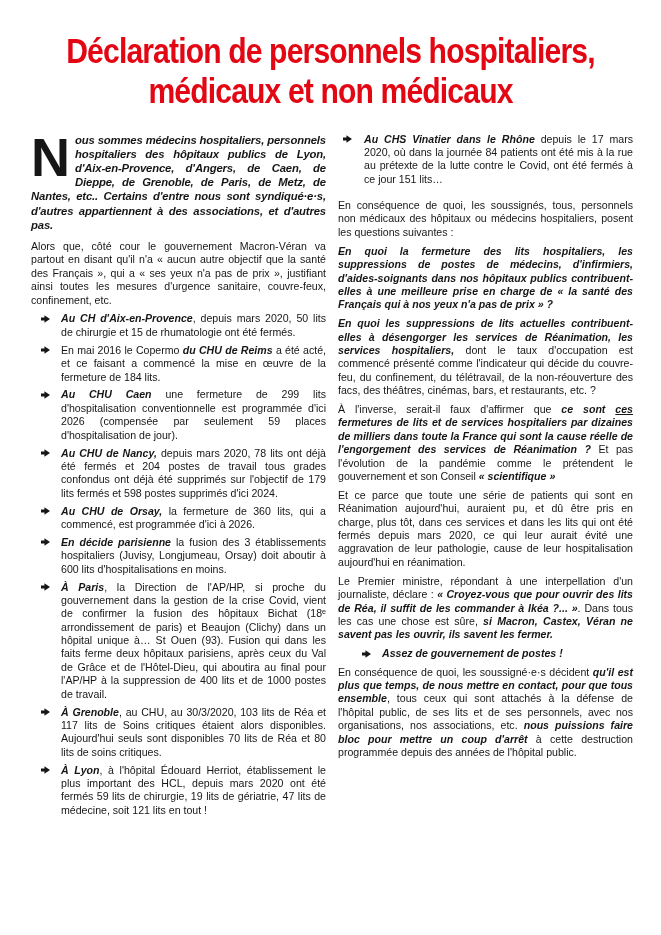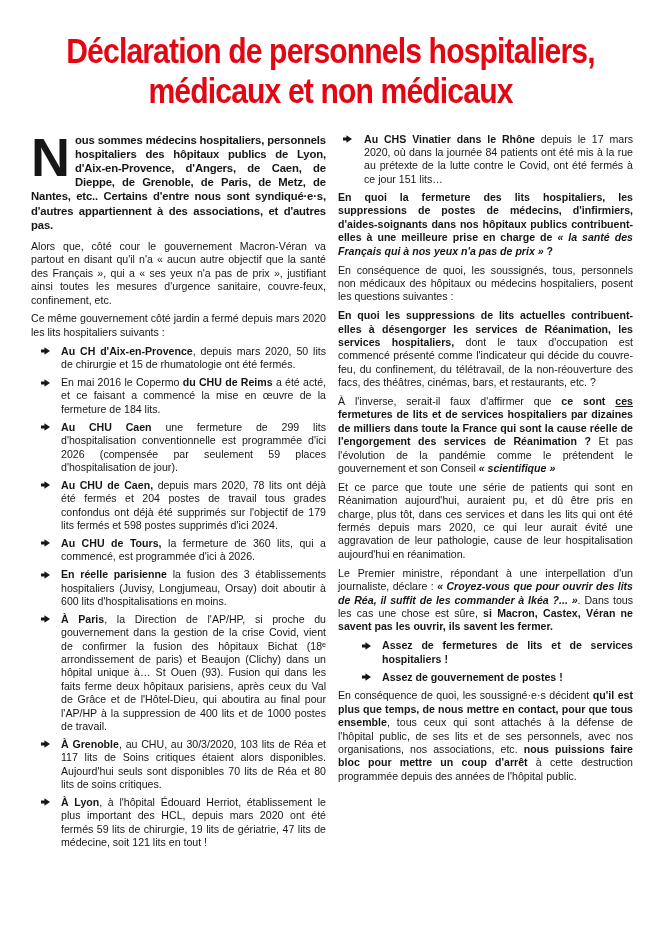--- a/index.html
+++ b/index.html
@@ -22,46 +22,45 @@
   .intro {
     font-weight: 700; font-size: 11.3px; line-height: 1.26;
     letter-spacing: -0.15px; margin-bottom: 8px !important;
   }
   .dropcap {
     float: left; font-weight: 700; font-size: 54px; line-height: 0.78;
     padding: 3px 7px 1px 0; letter-spacing: -2px;
   }
   .li { position: relative; padding-left: 30px; margin: 0 0 4.5px; }
   .li .bullet { position: absolute; left: 10px; top: 2.5px; }
-  .li-top { padding-left: 26px; margin-bottom: 5px; }
+  .li-top { padding-left: 26px; margin-bottom: 13px; }
   .li-top .bullet { left: 5px; }
   .li-assez { padding-left: 44px; margin-bottom: 5px; }
   .li-assez .bullet { left: 24px; }
   .bullet svg { display: block; fill: #161616; }
-  .run-b { font-weight: 700; }
+  .run-b { font-weight: 700; font-style: italic; }
   .run-i { font-style: italic; }
   .run-u { text-decoration: underline; }
 </style>
 </head>
 <body>
 
 <div class="page">
 
   <h1 class="title" style="color: rgb(227, 6, 19);">
     <span>Déclaration de personnels hospitaliers,</span><br>
     <span>médicaux et non médicaux</span>
   </h1>
 
   <div class="columns">
 
     <div class="col">
       <p class="intro"><span class="dropcap">N</span><span><span class="run-b">ous sommes médecins hospitaliers, personnels hospitaliers des hôpitaux publics de Lyon, d'Aix-en-Provence, d'Angers, de Caen, de Dieppe, de Grenoble, de Paris, de Metz, de Nantes, etc.. Certains d'entre nous sont syndiqué·e·s, d'autres appartiennent à des associations, et d'autres pas.</span></span></p>
 
       <p><span>Alors que, côté cour le gouvernement Macron-Véran va partout en disant qu'il n'a « aucun autre objectif que la santé des Français », qui a « ses yeux n'a pas de prix », justifiant ainsi toutes les mesures d'urgence sanitaire, couvre-feux, confinement, etc.</span></p>
-      <p><span>Ce même gouvernement côté jardin a fermé depuis mars 2020 les lits hospitaliers suivants :</span></p>
 
       <div class="list">
         <div class="li"><span class="bullet">
               <svg width="9" height="8" viewBox="0 0 12 10">
                 <path d="M0 3.1 H4.6 V0 L12 5 L4.6 10 V6.9 H0 Z"></path>
               </svg>
             </span><span><span class="run-b">Au CH d'Aix-en-Provence</span><span>, depuis mars 2020, 50 lits de chirurgie et 15 de rhumatologie ont été fermés.</span></span></div>
         <div class="li"><span class="bullet">
               <svg width="9" height="8" viewBox="0 0 12 10">
                 <path d="M0 3.1 H4.6 V0 L12 5 L4.6 10 V6.9 H0 Z"></path>
@@ -69,31 +68,31 @@
             </span><span><span>En mai 2016 le Copermo </span><span class="run-b">du CHU de Reims</span><span> a été acté, et ce faisant a commencé la mise en œuvre de la fermeture de 184 lits.</span></span></div>
         <div class="li"><span class="bullet">
               <svg width="9" height="8" viewBox="0 0 12 10">
                 <path d="M0 3.1 H4.6 V0 L12 5 L4.6 10 V6.9 H0 Z"></path>
               </svg>
             </span><span><span class="run-b">Au CHU Caen</span><span> une fermeture de 299 lits d'hospitalisation conventionnelle est programmée d'ici 2026 (compensée par seulement 59 places d'hospitalisation de jour).</span></span></div>
         <div class="li"><span class="bullet">
               <svg width="9" height="8" viewBox="0 0 12 10">
                 <path d="M0 3.1 H4.6 V0 L12 5 L4.6 10 V6.9 H0 Z"></path>
               </svg>
-            </span><span><span class="run-b">Au CHU de Caen,</span><span> depuis mars 2020, 78 lits ont déjà été fermés et 204 postes de travail tous grades confondus ont déjà été supprimés sur l'objectif de 179 lits fermés et 598 postes supprimés d'ici 2024.</span></span></div>
+            </span><span><span class="run-b">Au CHU de Nancy,</span><span> depuis mars 2020, 78 lits ont déjà été fermés et 204 postes de travail tous grades confondus ont déjà été supprimés sur l'objectif de 179 lits fermés et 598 postes supprimés d'ici 2024.</span></span></div>
         <div class="li"><span class="bullet">
               <svg width="9" height="8" viewBox="0 0 12 10">
                 <path d="M0 3.1 H4.6 V0 L12 5 L4.6 10 V6.9 H0 Z"></path>
               </svg>
-            </span><span><span class="run-b">Au CHU de Tours,</span><span> la fermeture de 360 lits, qui a commencé, est programmée d'ici à 2026.</span></span></div>
+            </span><span><span class="run-b">Au CHU de Orsay,</span><span> la fermeture de 360 lits, qui a commencé, est programmée d'ici à 2026.</span></span></div>
         <div class="li"><span class="bullet">
               <svg width="9" height="8" viewBox="0 0 12 10">
                 <path d="M0 3.1 H4.6 V0 L12 5 L4.6 10 V6.9 H0 Z"></path>
               </svg>
-            </span><span><span class="run-b">En réelle parisienne</span><span> la fusion des 3 établissements hospitaliers (Juvisy, Longjumeau, Orsay) doit aboutir à 600 lits d'hospitalisations en moins.</span></span></div>
+            </span><span><span class="run-b">En décide parisienne</span><span> la fusion des 3 établissements hospitaliers (Juvisy, Longjumeau, Orsay) doit aboutir à 600 lits d'hospitalisations en moins.</span></span></div>
         <div class="li"><span class="bullet">
               <svg width="9" height="8" viewBox="0 0 12 10">
                 <path d="M0 3.1 H4.6 V0 L12 5 L4.6 10 V6.9 H0 Z"></path>
               </svg>
             </span><span><span class="run-b">À Paris</span><span>, la Direction de l'AP/HP, si proche du gouvernement dans la gestion de la crise Covid, vient de confirmer la fusion des hôpitaux Bichat (18ᵉ arrondissement de paris) et Beaujon (Clichy) dans un hôpital unique à… St Ouen (93). Fusion qui dans les faits ferme deux hôpitaux parisiens, après ceux du Val de Grâce et de l'Hôtel-Dieu, qui aboutira au final pour l'AP/HP à la suppression de 400 lits et de 1000 postes de travail.</span></span></div>
         <div class="li"><span class="bullet">
               <svg width="9" height="8" viewBox="0 0 12 10">
                 <path d="M0 3.1 H4.6 V0 L12 5 L4.6 10 V6.9 H0 Z"></path>
               </svg>
             </span><span><span class="run-b">À Grenoble</span><span>, au CHU, au 30/3/2020, 103 lits de Réa et 117 lits de Soins critiques étaient alors disponibles. Aujourd'hui seuls sont disponibles 70 lits de Réa et 80 lits de soins critiques.</span></span></div>
@@ -105,33 +104,28 @@
       </div>
     </div>
 
     <div class="col">
       <div class="li li-top"><span class="bullet">
             <svg width="9" height="8" viewBox="0 0 12 10">
               <path d="M0 3.1 H4.6 V0 L12 5 L4.6 10 V6.9 H0 Z"></path>
             </svg>
           </span><span><span class="run-b">Au CHS Vinatier dans le Rhône</span><span> depuis le 17 mars 2020, où dans la journée 84 patients ont été mis à la rue au prétexte de la lutte contre le Covid, ont été fermés à ce jour 151 lits…</span></span></div>
 
+      <p><span>En conséquence de quoi, les soussignés, tous, personnels non médicaux des hôpitaux ou médecins hospitaliers, posent les questions suivantes :</span></p>
       <p><span class="run-b">En quoi la fermeture des lits hospitaliers, les suppressions de postes de médecins, d'infirmiers, d'aides-soignants dans nos hôpitaux publics contribuent-elles à une meilleure prise en charge de </span><span class="run-b run-i">« la santé des Français qui à nos yeux n'a pas de prix »</span><span class="run-b"> ?</span></p>
-      <p><span>En conséquence de quoi, les soussignés, tous, personnels non médicaux des hôpitaux ou médecins hospitaliers, posent les questions suivantes :</span></p>
       <p><span class="run-b">En quoi les suppressions de lits actuelles contribuent-elles à désengorger les services de Réanimation, les services hospitaliers,</span><span> dont le taux d'occupation est commencé présenté comme l'indicateur qui décide du couvre-feu, du confinement, du télétravail, de la non-réouverture des facs, des théâtres, cinémas, bars, et restaurants, etc. ?</span></p>
       <p><span>À l'inverse, serait-il faux d'affirmer que </span><span class="run-b">ce sont </span><span class="run-b run-u">ces</span><span class="run-b"> fermetures de lits et de services hospitaliers par dizaines de milliers dans toute la France qui sont la cause réelle de l'engorgement des services de Réanimation ?</span><span> Et pas l'évolution de la pandémie comme le prétendent le gouvernement et son Conseil </span><span class="run-b run-i">« scientifique »</span></p>
       <p><span>Et ce parce que toute une série de patients qui sont en Réanimation aujourd'hui, auraient pu, et dû être pris en charge, plus tôt, dans ces services et dans les lits qui ont été fermés depuis mars 2020, ce qui leur aurait évité une aggravation de leur pathologie, cause de leur hospitalisation aujourd'hui en réanimation.</span></p>
       <p><span>Le Premier ministre, répondant à une interpellation d'un journaliste, déclare : </span><span class="run-b run-i">« Croyez-vous que pour ouvrir des lits de Réa, il suffit de les commander à Ikéa ?... »</span><span>. Dans tous les cas une chose est sûre, </span><span class="run-b">si Macron, Castex, Véran ne savent pas les ouvrir, ils savent les fermer.</span></p>
 
       <div class="list">
-        <div class="li li-assez"><span class="bullet">
-              <svg width="9" height="8" viewBox="0 0 12 10">
-                <path d="M0 3.1 H4.6 V0 L12 5 L4.6 10 V6.9 H0 Z"></path>
-              </svg>
-            </span><span><span class="run-b">Assez de fermetures de lits et de services hospitaliers !</span></span></div>
         <div class="li li-assez"><span class="bullet">
               <svg width="9" height="8" viewBox="0 0 12 10">
                 <path d="M0 3.1 H4.6 V0 L12 5 L4.6 10 V6.9 H0 Z"></path>
               </svg>
             </span><span><span class="run-b">Assez de gouvernement de postes !</span></span></div>
       </div>
 
       <p><span>En conséquence de quoi, les soussigné·e·s décident </span><span class="run-b">qu'il est plus que temps, de nous mettre en contact, pour que tous ensemble</span><span>, tous ceux qui sont attachés à la défense de l'hôpital public, de ses lits et de ses personnels, avec nos organisations, nos associations, etc. </span><span class="run-b">nous puissions faire bloc pour mettre un coup d'arrêt</span><span> à cette destruction programmée depuis des années de l'hôpital public.</span></p>
     </div>
 

